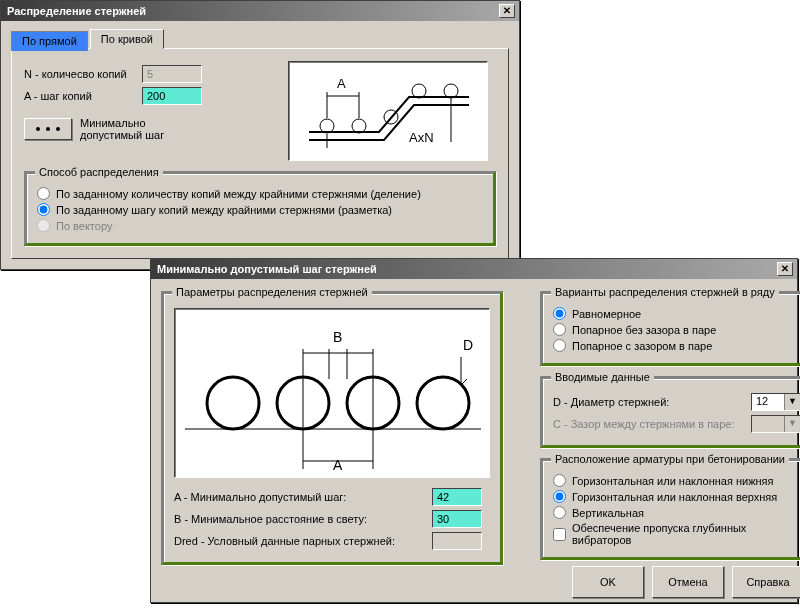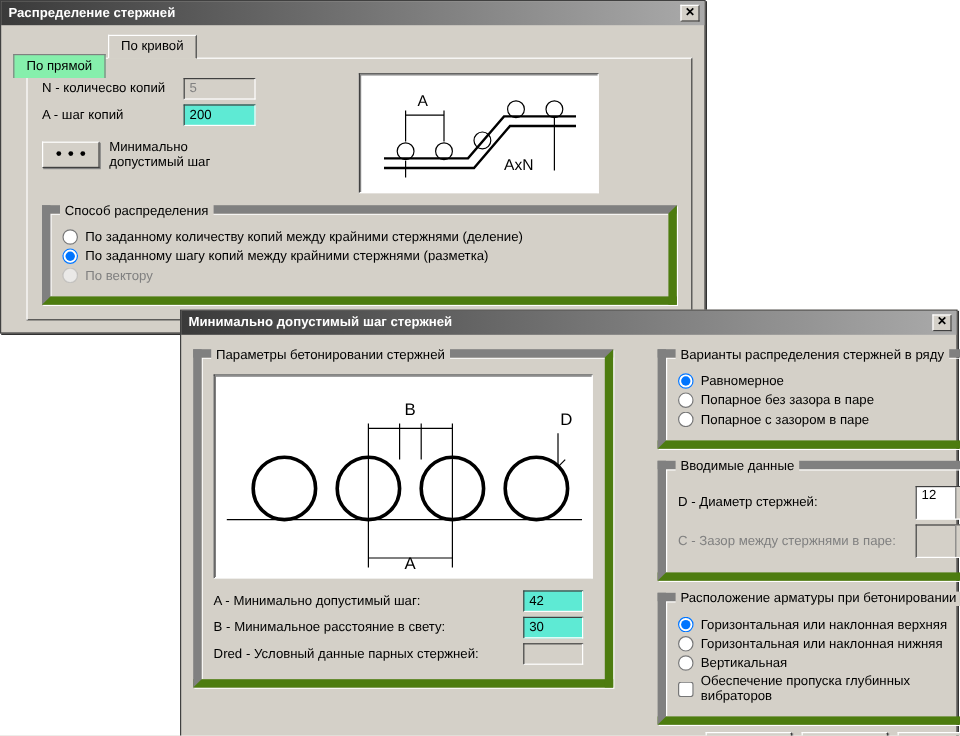--- a/index.html
+++ b/index.html
@@ -39,47 +39,46 @@
     font-family: Arial;
     font-size: 10px;
     line-height: 12px;
     text-align: center;
     font-weight: bold;
   }
   .win-body { padding: 8px 10px 10px 10px; }
   .tabrow { display: flex; margin-bottom: -1px; }
   .tab {
     padding: 3px 10px;
-    background: #86efac;
+    background: #3b82f6;
     border: 1px solid #808080;
     border-bottom: none;
     margin-right: 2px;
     position: relative;
-    top: 16px;
+    top: 2px;
     cursor: default;
   }
   .tab.active {
     background: #d4d0c8;
     border-top: 1px solid #fff;
     border-left: 1px solid #fff;
     border-right: 1px solid #404040;
     top: 0;
     z-index: 2;
     border-bottom: 1px solid #d4d0c8;
   }
   .tab-panel {
     border-top: 1px solid #fff;
     border-left: 1px solid #fff;
     border-right: 1px solid #404040;
     border-bottom: 1px solid #404040;
     padding: 12px;
-    margin-left: 11px;
   }
   .fieldset {
-    border: 7px solid #4d7c0f;
+    border: 3px solid #4d7c0f;
     border-top-color: #808080;
     border-left-color: #808080;
     box-shadow: inset 1px 1px 0 #fff, 1px 1px 0 #fff;
     padding: 10px 10px 8px 10px;
     margin-top: 10px;
     position: relative;
   }
   .fieldset .legend {
     position: absolute;
     top: -8px; left: 8px;
@@ -122,38 +121,38 @@
     box-shadow: inset 1px 1px 0 #808080;
   }
   .form-row { display: flex; align-items: center; gap: 8px; margin: 4px 0; }
   .btn-row { display: flex; justify-content: flex-end; gap: 8px; padding: 6px 10px 0 0; }
   .combo {
     display: inline-flex;
     border: 1px solid #404040;
     border-right-color: #fff;
     border-bottom-color: #fff;
     background: #fff;
-    height: 28px;
+    height: 18px;
   }
   .combo .val { width: 32px; padding: 1px 4px; }
   .combo .arrow {
     width: 16px;
     background: #d4d0c8;
     border-left: 1px solid #808080;
     text-align: center;
     line-height: 14px;
     font-size: 9px;
   }
   .combo.disabled { background: #d4d0c8; }
   .combo.disabled .val { color: #808080; }
 </style>
 </head>
 <body>
 
-<div class="window" style="left:0; top:0; width:588px;">
+<div class="window" style="left:0; top:0; width:520px;">
   <div class="titlebar">
     <span class="title">Распределение стержней</span>
     <div class="close">✕</div>
   </div>
   <div class="win-body">
     <div class="tabrow">
       <div class="tab">По прямой</div>
       <div class="tab active">По кривой</div>
     </div>
     <div class="tab-panel">
@@ -219,21 +218,21 @@
 
 <div class="window" style="left:150px; top:258px; width:648px;">
   <div class="titlebar">
     <span class="title">Минимально допустимый шаг стержней</span>
     <div class="close">✕</div>
   </div>
   <div class="win-body" style="display:flex; gap:10px; padding-bottom:4px;">
 
     <div style="flex:0 0 340px;">
       <div class="fieldset" style="margin-top:4px;">
-        <span class="legend">Параметры бетонировании стержней</span>
+        <span class="legend">Параметры распределения стержней</span>
         <div class="illus" style="width:316px; height:170px; margin:4px auto 10px auto; position:relative;">
           <svg width="316" height="170" viewBox="0 0 316 170">
             <line x1="10" y1="120" x2="306" y2="120" stroke="#000"></line>
             <circle cx="58" cy="94" r="26" fill="none" stroke="#000" stroke-width="3"></circle>
             <circle cx="128" cy="94" r="26" fill="none" stroke="#000" stroke-width="3"></circle>
             <circle cx="198" cy="94" r="26" fill="none" stroke="#000" stroke-width="3"></circle>
             <circle cx="268" cy="94" r="26" fill="none" stroke="#000" stroke-width="3"></circle>
             <line x1="128" y1="40" x2="128" y2="160" stroke="#000"></line>
             <line x1="198" y1="40" x2="198" y2="160" stroke="#000"></line>
             <line x1="154" y1="40" x2="154" y2="70" stroke="#000"></line>
@@ -294,26 +293,26 @@
           <span class="combo disabled">
             <span class="val"></span>
             <span class="arrow">▼</span>
           </span>
         </div>
       </div>
 
       <div class="fieldset">
         <span class="legend">Расположение арматуры при бетонировании</span>
         <label class="radio-row">
+            <input type="radio" name="w2lay" style="">
+            <span>Горизонтальная или наклонная нижняя</span>
+          </label>
+        <label class="radio-row">
             <input type="radio" name="w2lay" checked="" style="">
             <span>Горизонтальная или наклонная верхняя</span>
-          </label>
-        <label class="radio-row">
-            <input type="radio" name="w2lay" style="">
-            <span>Горизонтальная или наклонная нижняя</span>
           </label>
         <label class="radio-row">
             <input type="radio" name="w2lay" style="">
             <span>Вертикальная</span>
           </label>
         <label class="check-row">
             <input type="checkbox" style="">
             <span>Обеспечение пропуска глубинных вибраторов</span>
           </label>
       </div>

